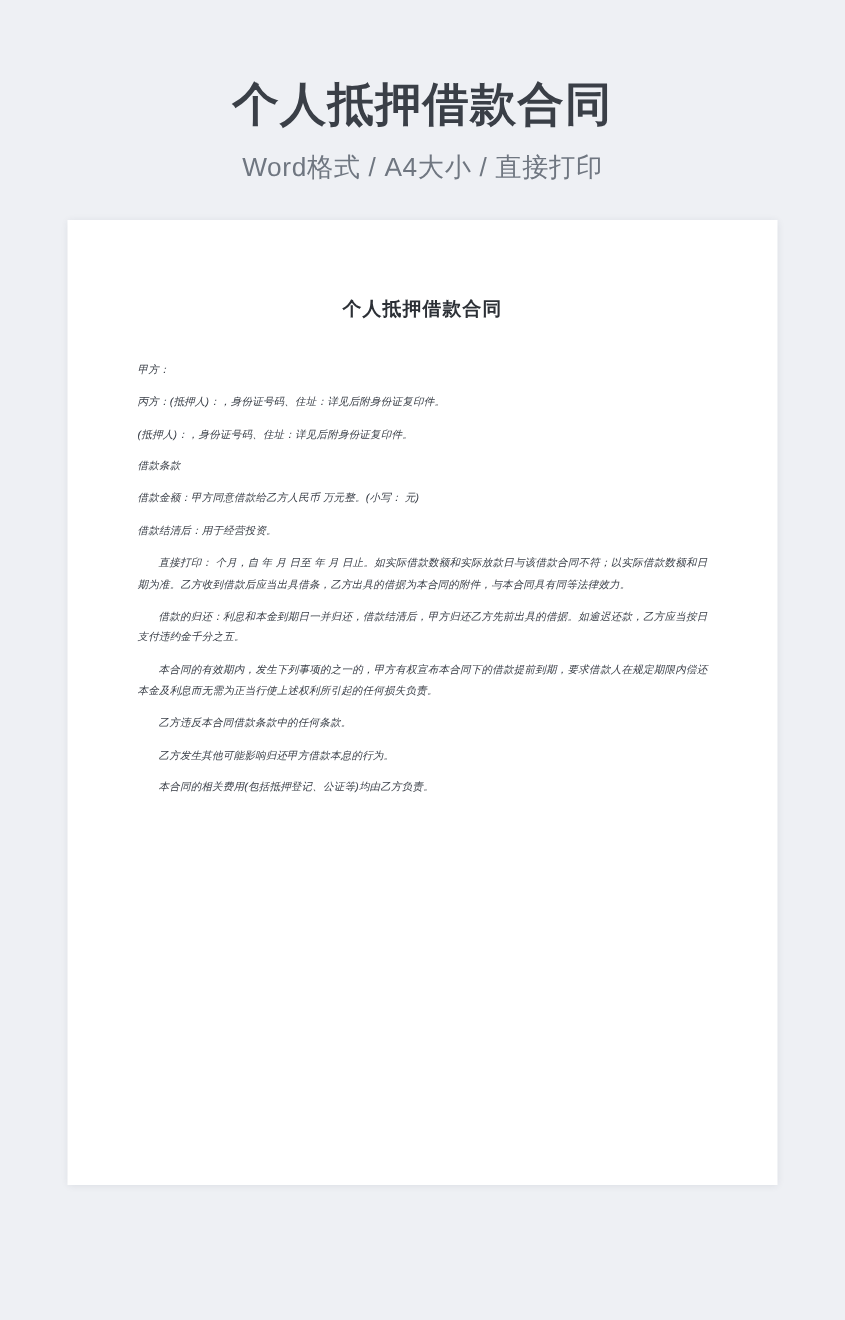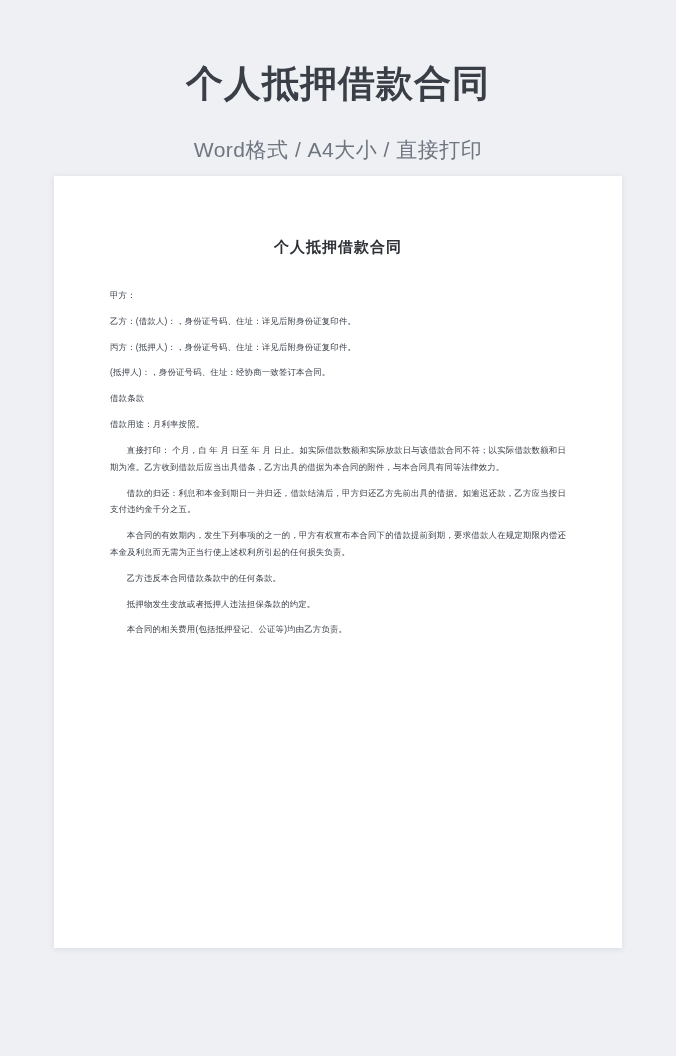--- a/index.html
+++ b/index.html
@@ -25,21 +25,21 @@
   }
   .hero-title {
     font-size: 37px;
     font-weight: bold;
     color: #3a3f47;
     letter-spacing: 1px;
     line-height: 1.2;
     margin: 0;
   }
   .hero-sub {
-    margin-top: 30px;
+    margin-top: 14px;
     font-size: 21px;
     color: #6f7680;
     font-weight: normal;
     letter-spacing: 0.5px;
   }
   .doc-shell {
     position: absolute;
     left: 54px;
     top: 176px;
     width: 568px;
@@ -62,48 +62,49 @@
   }
   .doc-body {
     color: #3b4049;
     font-size: 8.4px;
     line-height: 2.0;
   }
   .para {
     margin: 0 0 9px 0;
     text-align: justify;
     letter-spacing: 0.2px;
+    font-style: italic;
   }
   .para.indent {
     text-indent: 2em;
   }
 </style>
 </head>
 <body>
 
 <div class="page">
 
   <div class="hero">
     <div class="hero-title">个人抵押借款合同</div>
     <div class="hero-sub">Word格式 / A4大小 / 直接打印</div>
   </div>
 
   <div class="doc-shell">
     <div class="doc-inner">
       <div class="doc-title">个人抵押借款合同</div>
       <div class="doc-body">
         <p class="para">甲方：</p>
-        <p class="para">乙方：(借款人)：，身份证号码、住址：详见后附身份证复印件。</p>
         <p class="para">丙方：(抵押人)：，身份证号码、住址：详见后附身份证复印件。</p>
-        <p class="para">(抵押人)：，身份证号码、住址：经协商一致签订本合同。</p>
+        <p class="para">(抵押人)：，身份证号码、住址：详见后附身份证复印件。</p>
         <p class="para">借款条款</p>
-        <p class="para">借款用途：月利率按照。</p>
+        <p class="para">借款金额：甲方同意借款给乙方人民币 万元整。(小写： 元)</p>
+        <p class="para">借款结清后：用于经营投资。</p>
         <p class="para indent">直接打印： 个月，自 年 月 日至 年 月 日止。如实际借款数额和实际放款日与该借款合同不符；以实际借款数额和日期为准。乙方收到借款后应当出具借条，乙方出具的借据为本合同的附件，与本合同具有同等法律效力。</p>
         <p class="para indent">借款的归还：利息和本金到期日一并归还，借款结清后，甲方归还乙方先前出具的借据。如逾迟还款，乙方应当按日支付违约金千分之五。</p>
         <p class="para indent">本合同的有效期内，发生下列事项的之一的，甲方有权宣布本合同下的借款提前到期，要求借款人在规定期限内偿还本金及利息而无需为正当行使上述权利所引起的任何损失负责。</p>
         <p class="para indent">乙方违反本合同借款条款中的任何条款。</p>
-        <p class="para indent">抵押物发生变故或者抵押人违法担保条款的约定。</p>
+        <p class="para indent">乙方发生其他可能影响归还甲方借款本息的行为。</p>
         <p class="para indent">本合同的相关费用(包括抵押登记、公证等)均由乙方负责。</p>
       </div>
     </div>
   </div>
 
 </div>
 
 </body></html>

